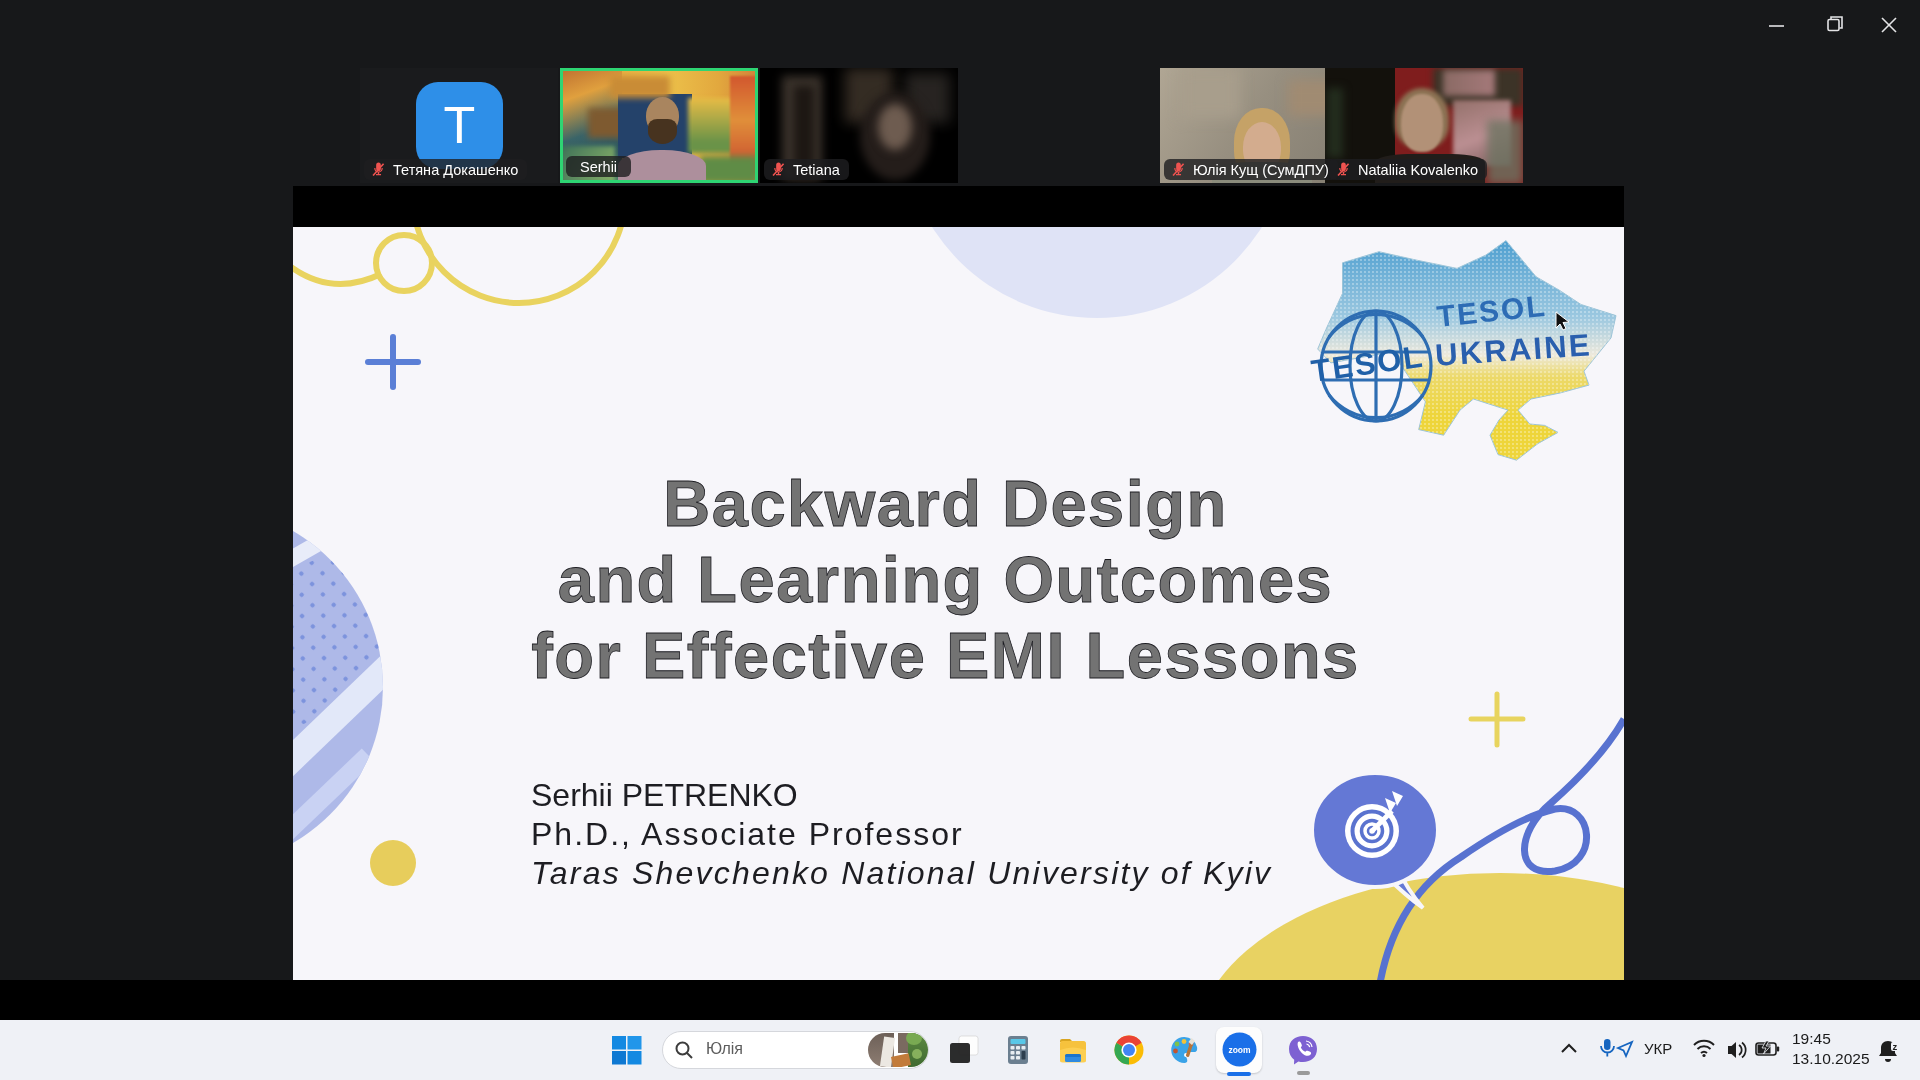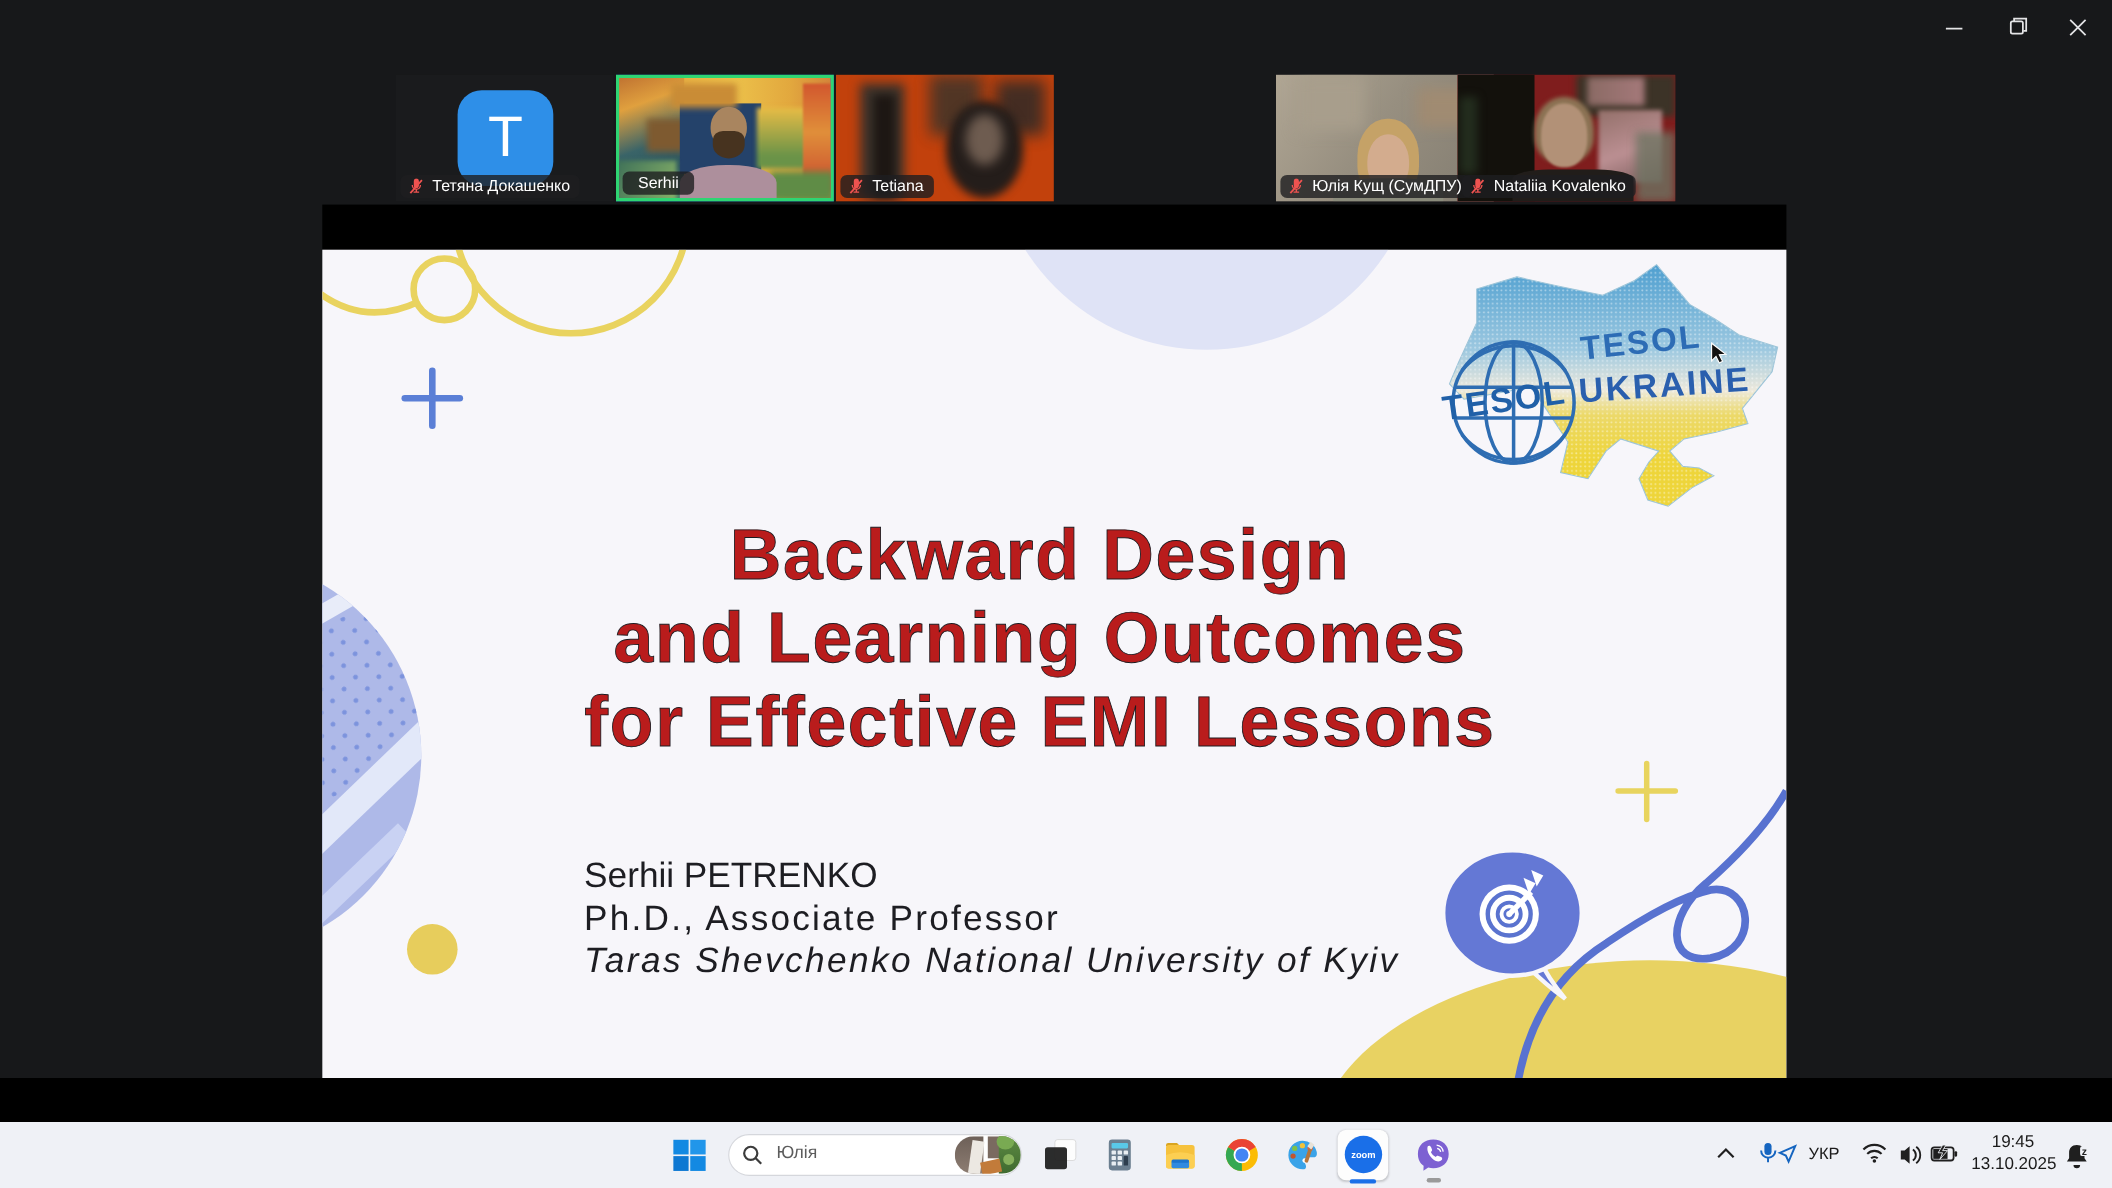--- a/index.html
+++ b/index.html
@@ -9,21 +9,21 @@
 
   
   .tile { position:absolute; top:68px; width:198px; height:115px; overflow:hidden; background:#1b1c1e; }
   .label { position:absolute; left:4px; bottom:3px; height:21px; background:rgba(30,30,32,0.8); border-radius:6px; color:#fff; font-size:14.5px; display:flex; align-items:center; padding:0 9px; white-space:nowrap; z-index:5; }
   .label .mic { width:15px; height:15px; margin-right:7px; margin-left:-2px; flex:0 0 auto; }
 
   
   #share { position:absolute; left:293px; top:186px; width:1331px; height:834px; background:#000; }
   #slide { position:absolute; left:0px; top:41px; width:1331px; height:753px; background:#f7f6fa; overflow:hidden; }
 
-  .title { position:absolute; left:0; top:239px; width:1305px; text-align:center; font-weight:bold; font-size:65px; line-height:76px; color:#b91c1c; letter-spacing:1.5px; -webkit-text-stroke:0.8px #1b1b20; }
+  .title { position:absolute; left:0; top:239px; width:1305px; text-align:center; font-weight:bold; font-size:65px; line-height:76px; color:#737373; letter-spacing:1.5px; -webkit-text-stroke:0.8px #1b1b20; }
   .author { position:absolute; left:238px; top:549px; font-size:32px; line-height:39px; color:#1d1d22; }
   .author b { font-weight:normal; }
   .author .it { font-style:italic; }
 
   
   #taskbar { position:absolute; left:0; top:1020px; width:1920px; height:60px; background:#eff1f6; }
   .tb-icon { position:absolute; top:13px; width:34px; height:34px; }
 </style>
 </head>
 <body>
@@ -63,21 +63,21 @@
       <div class="abs" style="left:0px; top:78px; width:55px; height:37px; background:linear-gradient(120deg,#3e7058,#88b268); filter:blur(2px);"></div>
       <div class="abs" style="left:140px; top:88px; width:58px; height:27px; background:#5f8c46; filter:blur(3px);"></div>
 
       <div class="abs" style="left:86px; top:29px; width:33px; height:37px; border-radius:50% 50% 46% 46%; background:#a9855f;"></div>
       <div class="abs" style="left:88px; top:51px; width:29px; height:25px; border-radius:32% 32% 50% 50%; background:#47331f;"></div>
       <div class="abs" style="left:58px; top:82px; width:88px; height:33px; border-radius:48% 48% 0 0; background:#ad8f9c;"></div>
     </div>
     <div class="label" style="left:3px; bottom:3px; padding:0 14px;">Serhii</div>
   </div>
 
-  <div class="tile" style="left:760px; background:#c2410c;text-decoration:underline;">
+  <div class="tile" style="left:760px; background:#000000;text-decoration:underline;">
     <div class="abs" style="left:22px; top:8px; width:40px; height:104px; background:#3a322b; filter:blur(5px);"></div>
     <div class="abs" style="left:34px; top:18px; width:20px; height:94px; background:#1d1713; filter:blur(4px);"></div>
     <div class="abs" style="left:85px; top:0px; width:48px; height:55px; background:#3e342a; filter:blur(7px); opacity:0.85;"></div>
     <div class="abs" style="left:145px; top:5px; width:45px; height:50px; background:#2e2a27; filter:blur(7px); opacity:0.85;"></div>
     <div class="abs" style="left:100px; top:24px; width:70px; height:88px; border-radius:50%; background:#241d1a; filter:blur(4px);"></div>
     <div class="abs" style="left:118px; top:36px; width:34px; height:46px; border-radius:50%; background:#6e5c50; filter:blur(5px);"></div>
     <div class="label"><svg class="mic" viewBox="0 0 16 16">
           <g fill="#ef5350">
             <path d="M5.5 3.2 a2.5 2.8 0 0 1 5 0 v3.6 a2.5 2.8 0 0 1-5 0z"></path>
             <path d="M3.4 6.5 h1.3 a3.3 3.6 0 0 0 6.6 0 h1.3 a4.6 4.9 0 0 1-3.9 4.6 v1.7 h2 v1.2 h-5.4 v-1.2 h2 v-1.7 a4.6 4.9 0 0 1-3.9-4.6z"></path>
@@ -334,21 +334,21 @@
       <g stroke="#1f1f1f" fill="none" stroke-width="1.7">
         <path d="M 183 9 a 6 6 0 0 1 0 10 M 186 6.5 a 9.5 9.5 0 0 1 0 15"></path>
       </g>
       <g>
         <rect x="200" y="7" width="20" height="12" rx="2.5" fill="none" stroke="#1f1f1f" stroke-width="1.6"></rect>
         <rect x="220.8" y="10.5" width="2.4" height="5" rx="1" fill="#1f1f1f"></rect>
         <rect x="201.5" y="8.5" width="13" height="9" fill="#1f1f1f"></rect>
         <path d="M 210 5 l -4 7 h 4 l -2.5 6 l 7 -8 h -4.5 l 3 -5z" fill="#1f1f1f" stroke="#eff1f6" stroke-width="0.8"></path>
       </g>
     </svg>
-    <div class="abs" style="left:1792px; top:9px; width:76px; text-align:center; font-size:15.5px; color:#1a1a1a; line-height:20px;">19:45<br>13.10.2025</div>
+    <div class="abs" style="left:1792px; top:9px; width:76px; text-align:left; font-size:15.5px; color:#1a1a1a; line-height:20px;">19:45<br>13.10.2025</div>
     <svg class="abs" style="left:1876px; top:18px;" width="26" height="26" viewBox="0 0 26 26">
       <path d="M 12 3 c 4.5 0 7 3 7 7 l 0 5 l 2 3 l -18 0 l 2 -3 l 0 -5 c 0 -4 2.5 -7 7 -7z" fill="#1f1f1f"></path>
       <path d="M 9 21 a 3 3 0 0 0 6 0z" fill="#1f1f1f"></path>
       <rect x="15" y="4" width="9" height="9" rx="2" fill="#eff1f6"></rect>
       <text x="16.5" y="12" font-size="9.5" font-weight="bold" fill="#1f1f1f">z</text>
     </svg>
   </div>
 
 </div>
 

